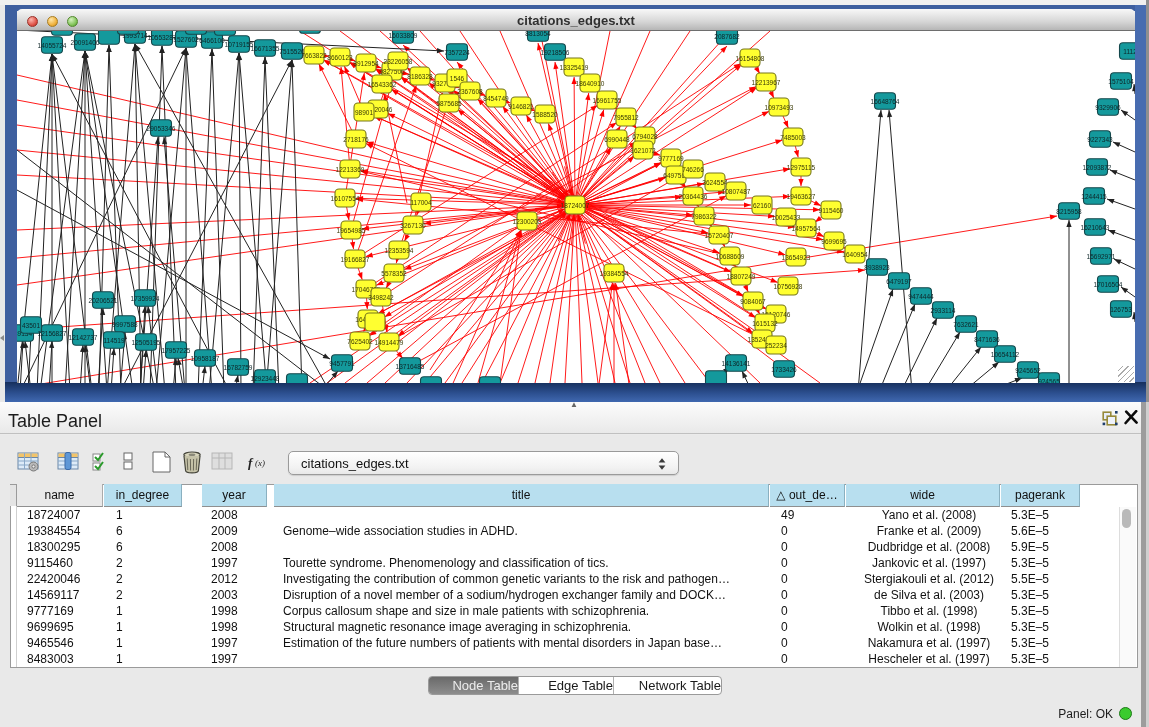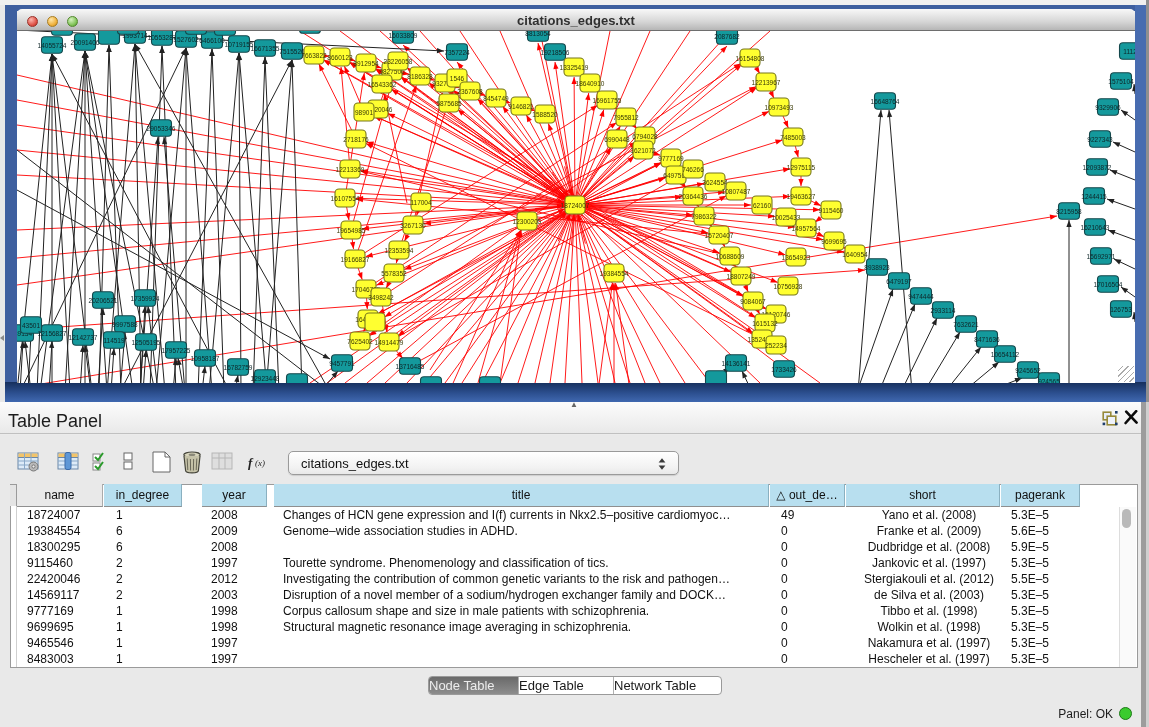--- a/index.html
+++ b/index.html
@@ -23,21 +23,21 @@
 #combo{left:288px;top:451px;width:391px;height:24px;background:linear-gradient(#ffffff,#f2f2f2 70%,#e8e8e8);border:1px solid #9a9a9a;border-radius:5px;box-shadow:0 1px 1px rgba(0,0,0,0.12)}
 #combo span{position:absolute;left:12px;top:4px;font-size:13px;color:#111}
 #tbl{left:10px;top:484px;width:1128px;height:184px;background:#fff;border:1px solid #9a9a9a}
 .hc{position:absolute;top:484px;height:23px;border-right:1px solid #8ab0c0;border-bottom:1px solid #8f8f8f;background:#b8dfef;font-size:12px;color:#111;text-align:center;line-height:22px}
 .tr{position:absolute;left:6px;width:1110px;height:16px;font-size:12px;color:#111}
 .c{position:absolute;top:0;height:16px;line-height:16px;overflow:hidden;white-space:nowrap}
 .c1{left:11px;width:85px}.c2{left:100px;width:90px}.c3{left:195px;width:70px}
 .c4{left:267px;width:494px}.c5{left:765px;width:70px}.c6{left:836px;width:154px;text-align:center}
 .c7{left:995px;width:95px}
 #tabs{left:428px;top:676px;width:294px;height:19px;border:1px solid #9a9a9a;border-radius:4px;background:#fff;display:flex}
-.tab{flex:0 0 auto;text-align:left;font-size:13px;line-height:18px;color:#1a1a1a}
+.tab{flex:0 0 auto;text-align:right;font-size:13px;line-height:18px;color:#1a1a1a}
 #mem{right:36px;top:707px;font-size:12px;color:#1c1c1c}
 #memdot{left:1119px;top:707px;width:13px;height:13px;border-radius:50%;background:#3bcb2e;border:1.5px solid #1e7a18}
 </style></head><body>
 <div class="abs" id="topgray"></div>
 <div class="abs" id="blue-top"></div>
 <div class="abs" id="blue-left"></div>
 <div class="abs" id="graybar-l"></div>
 <div class="abs" style="left:0;top:335px;width:0;height:0;border-top:3px solid transparent;border-bottom:3px solid transparent;border-right:4px solid #8a8a8a"></div>
 <div class="abs" id="blue-right"></div>
 <div class="abs" id="gray-right-top"></div>
@@ -907,28 +907,27 @@
     </svg>
   </div>
 <div class="abs" id="tbl"></div>
 <div class="abs" style="left:16px;top:484px;width:1px;height:183px;background:#d0d0d0"></div>
 <div class="abs" style="left:10px;top:484px;width:7px;height:22px;background:#e4e4e4;border-right:1px solid #9a9a9a;border-top:1px solid #9a9a9a"></div>
 <div class="abs hc" style="left:17px;width:86px;background:#e9e9e9;border-right:1px solid #aaa">name</div>
 <div class="abs hc" style="left:104px;width:78px">in_degree</div>
 <div class="abs hc" style="left:202px;width:65px">year</div>
 <div class="abs hc" style="left:274px;width:495px">title</div>
 <div class="abs hc" style="left:770px;width:75px">△ out_de…</div>
-<div class="abs hc" style="left:846px;width:154px">short</div>
+<div class="abs hc" style="left:846px;width:154px">wide</div>
 <div class="abs hc" style="left:1001px;width:79px">pagerank</div>
 <div class="abs" style="left:10px;top:507px;width:1116px">
     <div class="tr">
       <div class="c c1">18724007</div>
       <div class="c c2">1</div>
       <div class="c c3">2008</div>
-      <div class="c c4">Changes of HCN gene expression and I(f) currents in Nkx2.5–positive cardiomyoc…</div>
       <div class="c c5">49</div>
       <div class="c c6">Yano et al. (2008)</div>
       <div class="c c7">5.3E–5</div>
     </div>
     <div class="tr">
       <div class="c c1">19384554</div>
       <div class="c c2">6</div>
       <div class="c c3">2009</div>
       <div class="c c4">Genome–wide association studies in ADHD.</div>
       <div class="c c5">0</div>
@@ -985,20 +984,21 @@
       <div class="c c3">1998</div>
       <div class="c c4">Structural magnetic resonance image averaging in schizophrenia.</div>
       <div class="c c5">0</div>
       <div class="c c6">Wolkin et al. (1998)</div>
       <div class="c c7">5.3E–5</div>
     </div>
     <div class="tr">
       <div class="c c1">9465546</div>
       <div class="c c2">1</div>
       <div class="c c3">1997</div>
+      <div class="c c4">Estimation of the future numbers of patients with mental disorders in Japan base…</div>
       <div class="c c5">0</div>
       <div class="c c6">Nakamura et al. (1997)</div>
       <div class="c c7">5.3E–5</div>
     </div>
     <div class="tr">
       <div class="c c1">8483003</div>
       <div class="c c2">1</div>
       <div class="c c3">1997</div>
       <div class="c c5">0</div>
       <div class="c c6">Hescheler et al. (1997)</div>

